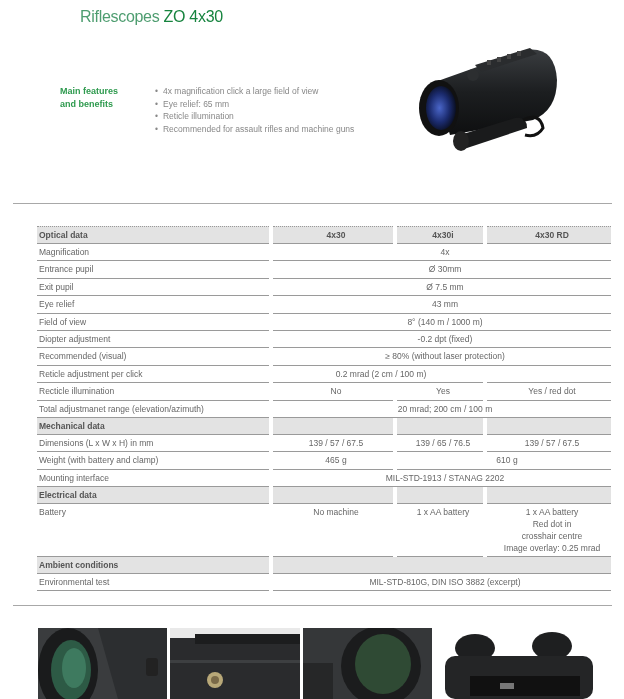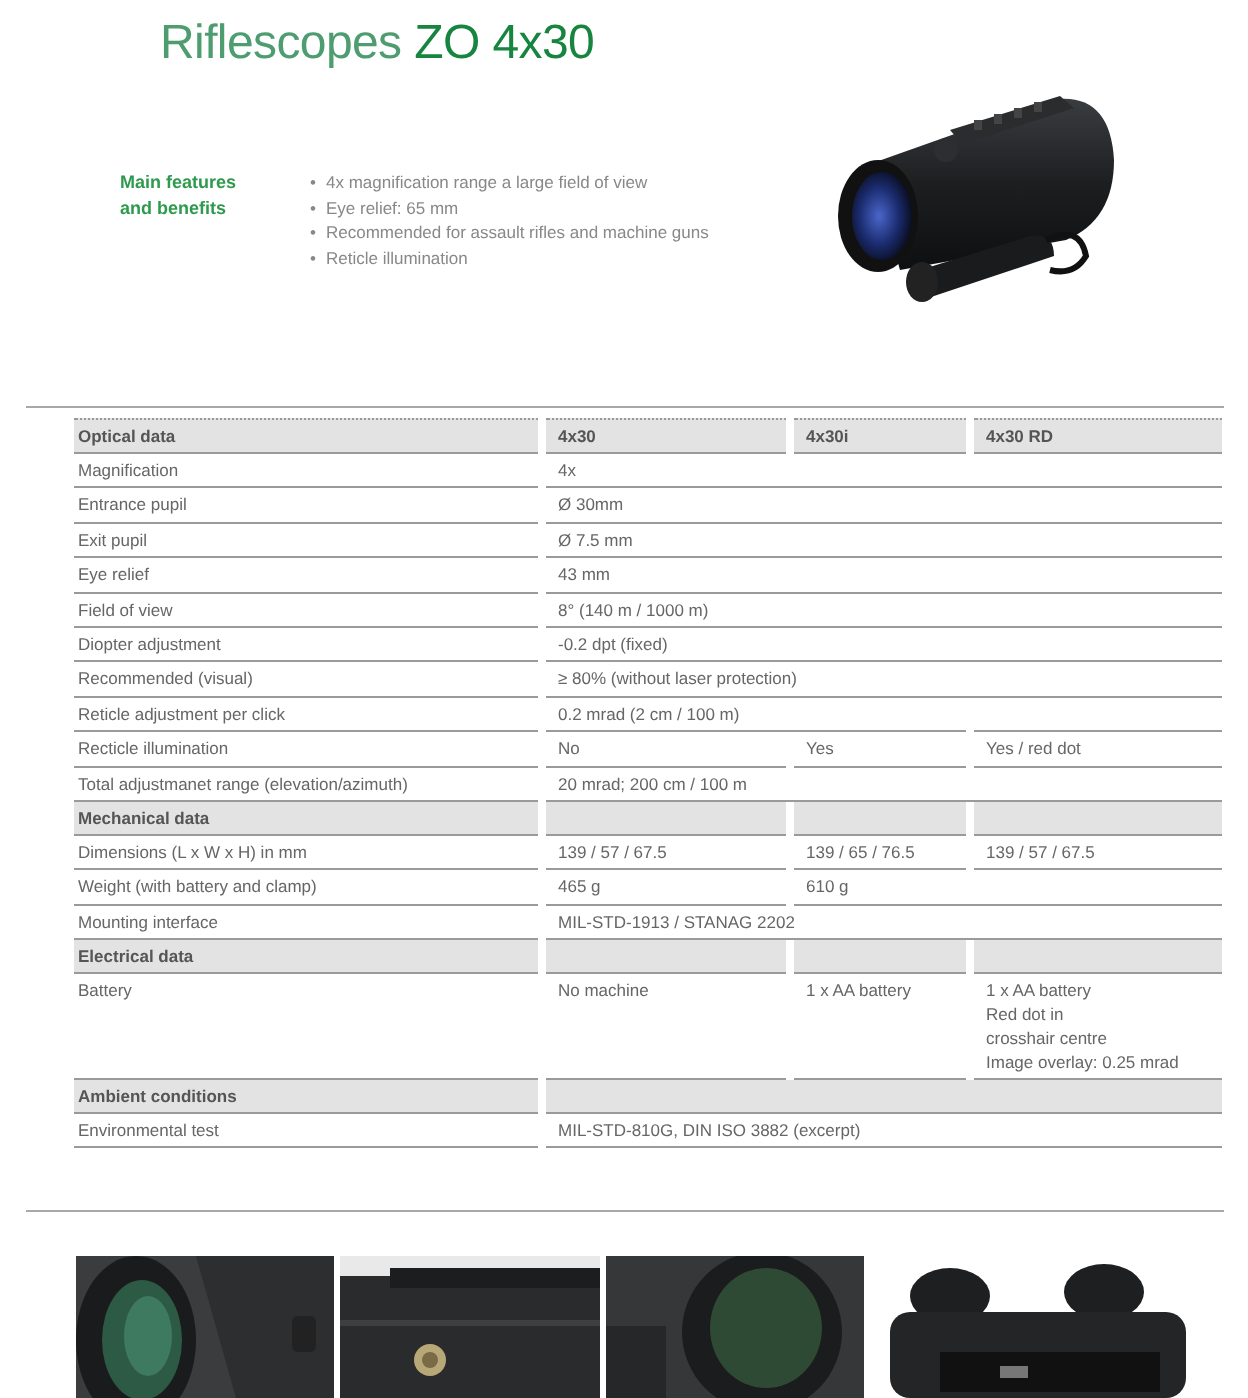--- a/index.html
+++ b/index.html
@@ -1,54 +1,54 @@
 <!DOCTYPE html>
 <html><head>
 <meta charset="utf-8">
 <style>
   html, body { margin:0; padding:0; }
   body { width:624px; height:699px; background:#ffffff; position:relative; overflow:hidden;
          font-family:"Liberation Sans", sans-serif; color:#555; }
-  .title { position:absolute; left:80px; top:8px; font-size:24px; color:#3f9a62; letter-spacing:-0.3px; }
+  .title { position:absolute; left:80px; top:8px; font-size:16px; color:#3f9a62; letter-spacing:-0.3px; }
   .title .thin { font-weight:normal; color:#4e9d70; }
   .title .bold { font-weight:normal; color:#17843f; }
   .feat-label { position:absolute; left:60px; top:85px; width:80px; text-align:left;
                 font-size:9px; font-weight:bold; color:#2e9a4e; line-height:13px; }
   .feat-list { position:absolute; left:155px; top:85px; margin:0; padding:0; list-style:none;
                font-size:8.5px; color:#888; line-height:12.6px; }
   .feat-list li::before { content:"\2022"; margin-right:5px; color:#888; }
   .product { position:absolute; left:405px; top:40px; width:160px; height:120px; }
   .rule { position:absolute; left:13px; width:599px; height:1px; background:#a8a8a8; }
-  table.spec { position:absolute; left:33px; top:209px; border-collapse:separate; border-spacing:4px 0;
+  table.spec { position:absolute; left:33px; top:226px; border-collapse:separate; border-spacing:4px 0;
                font-size:8.5px; color:#666; }
   table.spec td { padding:2px 0 2px 2px; border-bottom:1.5px solid #9a9a9a; vertical-align:top; height:12.4px; line-height:12px; }
   table.spec tr.head td { background:#e3e3e3; font-weight:bold; color:#555; height:11.5px; }
   table.spec tr.first td { border-top:1px dotted #999; }
   .c0 { width:230px; } .c1 { width:114px; } .c2 { width:80px; } .c3 { width:118px; }
-  .c1,.c2,.c3 { padding-left:6px !important; }
+  .c1,.c2,.c3 { padding-left:6px !important;text-align:center; }
   .thumbs { position:absolute; top:628px; left:0; height:71px; width:624px; }
   .thumb { position:absolute; top:0; height:71px; }
 </style>
 </head>
 <body>
 
 <div class="title">
   <span class="thin">Riflescopes</span>
   <span class="bold">ZO 4x30</span>
 </div>
 
 <div class="feat-label">
   <div>Main features</div>
   <div>and benefits</div>
 </div>
 <ul class="feat-list">
-  <li>4x magnification range a large field of view</li>
+  <li>4x magnification click a large field of view</li>
   <li>Eye relief: 65 mm</li>
+  <li>Reticle illumination</li>
   <li>Recommended for assault rifles and machine guns</li>
-  <li>Reticle illumination</li>
 </ul>
 
 <svg class="product" viewBox="0 0 160 120">
   <defs>
     <radialGradient id="lens" cx="45%" cy="50%" r="55%">
       <stop offset="0" stop-color="#4a66c9"></stop>
         <stop offset="0.6" stop-color="#1b2b6e"></stop>
         <stop offset="1" stop-color="#0a0f22"></stop>
     </radialGradient>
     <linearGradient id="body" x1="0" y1="0" x2="0" y2="1">

